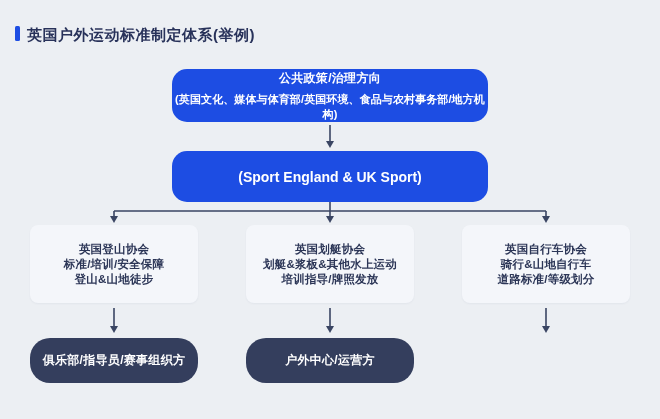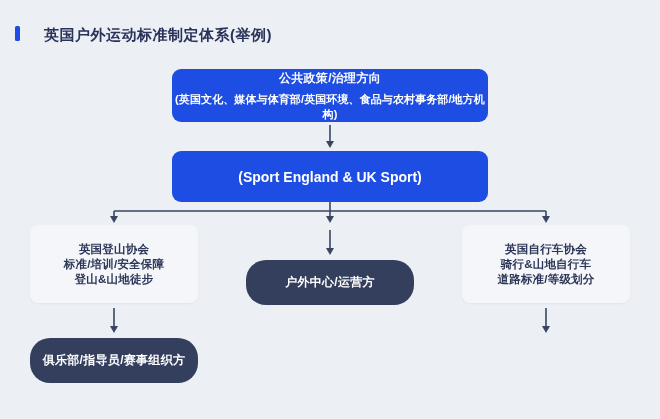--- a/index.html
+++ b/index.html
@@ -15,39 +15,39 @@
   *{margin:0;padding:0;box-sizing:border-box;}
   body{background:#fff;}
   .canvas{
     position:relative;
     width:660px;height:419px;
     background:var(--bg);
     overflow:hidden;
     font-family:"Liberation Sans","DejaVu Sans",sans-serif;
   }
   .page-header{
-    display:flex;align-items:flex-start;gap:24px;
+    display:flex;align-items:flex-start;gap:7px;
     padding:26px 0 0 15px;
   }
   .accent-bar{
     width:5px;height:15px;border-radius:1.5px;
     background:var(--accent);
   }
   .page-title{
     font-size:15px;font-weight:bold;color:var(--title-navy);
     letter-spacing:0.5px;
   }
   .chart{
     margin-top:24px;
     display:flex;flex-direction:column;align-items:center;
   }
   .box-blue{
     width:316px;
     background:var(--accent);color:var(--white);
-    border-radius:9px;
+    border-radius:15px;
     display:flex;flex-direction:column;justify-content:center;align-items:center;
     gap:5px;font-weight:bold;text-align:center;
   }
   .box-blue.policy{height:53px;}
   .box-blue.funding{height:51px;}
   .box-blue .l1{font-size:12px;letter-spacing:0.3px;}
   .box-blue.policy .l2{font-size:11px;letter-spacing:0.1px;}
   .box-blue.funding .l2{font-size:14px;}
   svg line{stroke:var(--arrow);stroke-width:1.6;}
   svg polygon{fill:var(--arrow);}
@@ -125,20 +125,25 @@
         <svg width="14" height="35" viewBox="0 0 14 35">
           <line x1="7" y1="5" x2="7" y2="24"></line>
           <polygon points="3,23 11,23 7,30"></polygon>
         </svg>
         <div class="box-dark">
           <div>俱乐部/指导员/赛事组织方</div>
         </div>
       </div>
 
       <div class="col">
+        <div class="box-light">
+          <div>英国划艇协会</div>
+          <div>划艇&amp;浆板&amp;其他水上运动</div>
+          <div>培训指导/牌照发放</div>
+        </div>
         <svg width="14" height="35" viewBox="0 0 14 35">
           <line x1="7" y1="5" x2="7" y2="24"></line>
           <polygon points="3,23 11,23 7,30"></polygon>
         </svg>
         <div class="box-dark">
           <div>户外中心/运营方</div>
         </div>
       </div>
 
       <div class="col">

